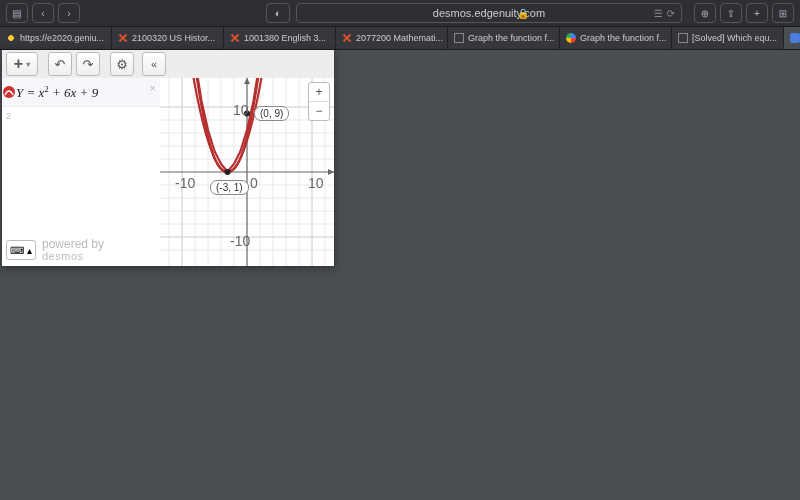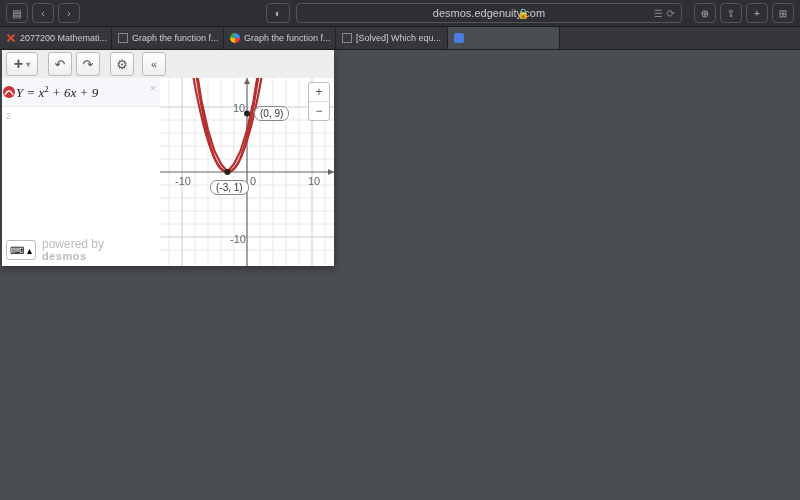--- a/index.html
+++ b/index.html
@@ -41,29 +41,29 @@
 .erow .idx{width:14px;height:28px;display:flex;align-items:center;justify-content:center}
 .erow .idx svg{width:12px;height:12px}
 .erow .expr{font-family:Liberation Serif, serif;font-size:13px;color:#222;font-style:italic}
 .erow .expr sup{font-size:9px;vertical-align:5px;font-style:normal}
 .erow .xcl{position:absolute;right:4px;top:4px;font-size:11px;color:#bbb}
 .erow2{height:18px;display:flex;align-items:center;padding-left:4px;color:#bbb;font-size:9px}
 
 .efoot{position:absolute;left:4px;bottom:4px;display:flex;align-items:center;gap:6px}
 .kbd{width:28px;height:18px;border:1px solid #bbb;border-radius:3px;background:#fff;display:flex;align-items:center;justify-content:center;font-size:10px}
 .pow{font-size:12px;color:#bbb;line-height:1}
-.dsm{font-size:11px;color:#bbb;font-weight:700;letter-spacing:.5px}
+.dsm{font-size:11px;color:#bbb;font-weight:400;letter-spacing:.5px}
 
 .graph{position:absolute;left:158px;top:28px;right:0;bottom:0;background:#fff;overflow:hidden}
 .graph svg{position:absolute;left:0;top:0}
 .zoom{position:absolute;right:4px;top:4px;width:20px;border:1px solid #bbb;border-radius:3px;background:#fff}
 .zoom div{height:18px;display:flex;align-items:center;justify-content:center;font-size:12px;color:#555;border-bottom:1px solid #ddd}
 .zoom div:last-child{border:none}
 .lbl{position:absolute;background:#fff;border:1px solid #888;border-radius:7px;padding:1px 5px;font-size:10px;color:#333}
-.axn{position:absolute;font-size:11px;color:#666}
+.axn{position:absolute;font-size:14px;color:#666}
 </style>
 </head>
 <body>
 
 <div class="chrome">
   <div class="grp">
     <div class="cbtn">▤</div>
     <div class="cbtn">‹</div>
     <div class="cbtn">›</div>
   </div>
@@ -78,20 +78,32 @@
   </div>
   <div class="grp">
     <div class="cbtn">⊕</div>
     <div class="cbtn">⇪</div>
     <div class="cbtn">+</div>
     <div class="cbtn">⊞</div>
   </div>
 </div>
 
 <div class="tabs">
+  <div class="tab">
+      <span class="tico t-bulb"></span>
+      <span>https://e2020.geniu...</span>
+    </div>
+  <div class="tab">
+      <span class="tico t-x"></span>
+      <span>2100320 US Histor...</span>
+    </div>
+  <div class="tab">
+      <span class="tico t-x"></span>
+      <span>1001380 English 3...</span>
+    </div>
   <div class="tab">
       <span class="tico t-x"></span>
       <span>2077200 Mathemati...</span>
     </div>
   <div class="tab">
       <span class="tico t-sq"></span>
       <span>Graph the function f...</span>
     </div>
   <div class="tab">
       <span class="tico t-g"></span>

